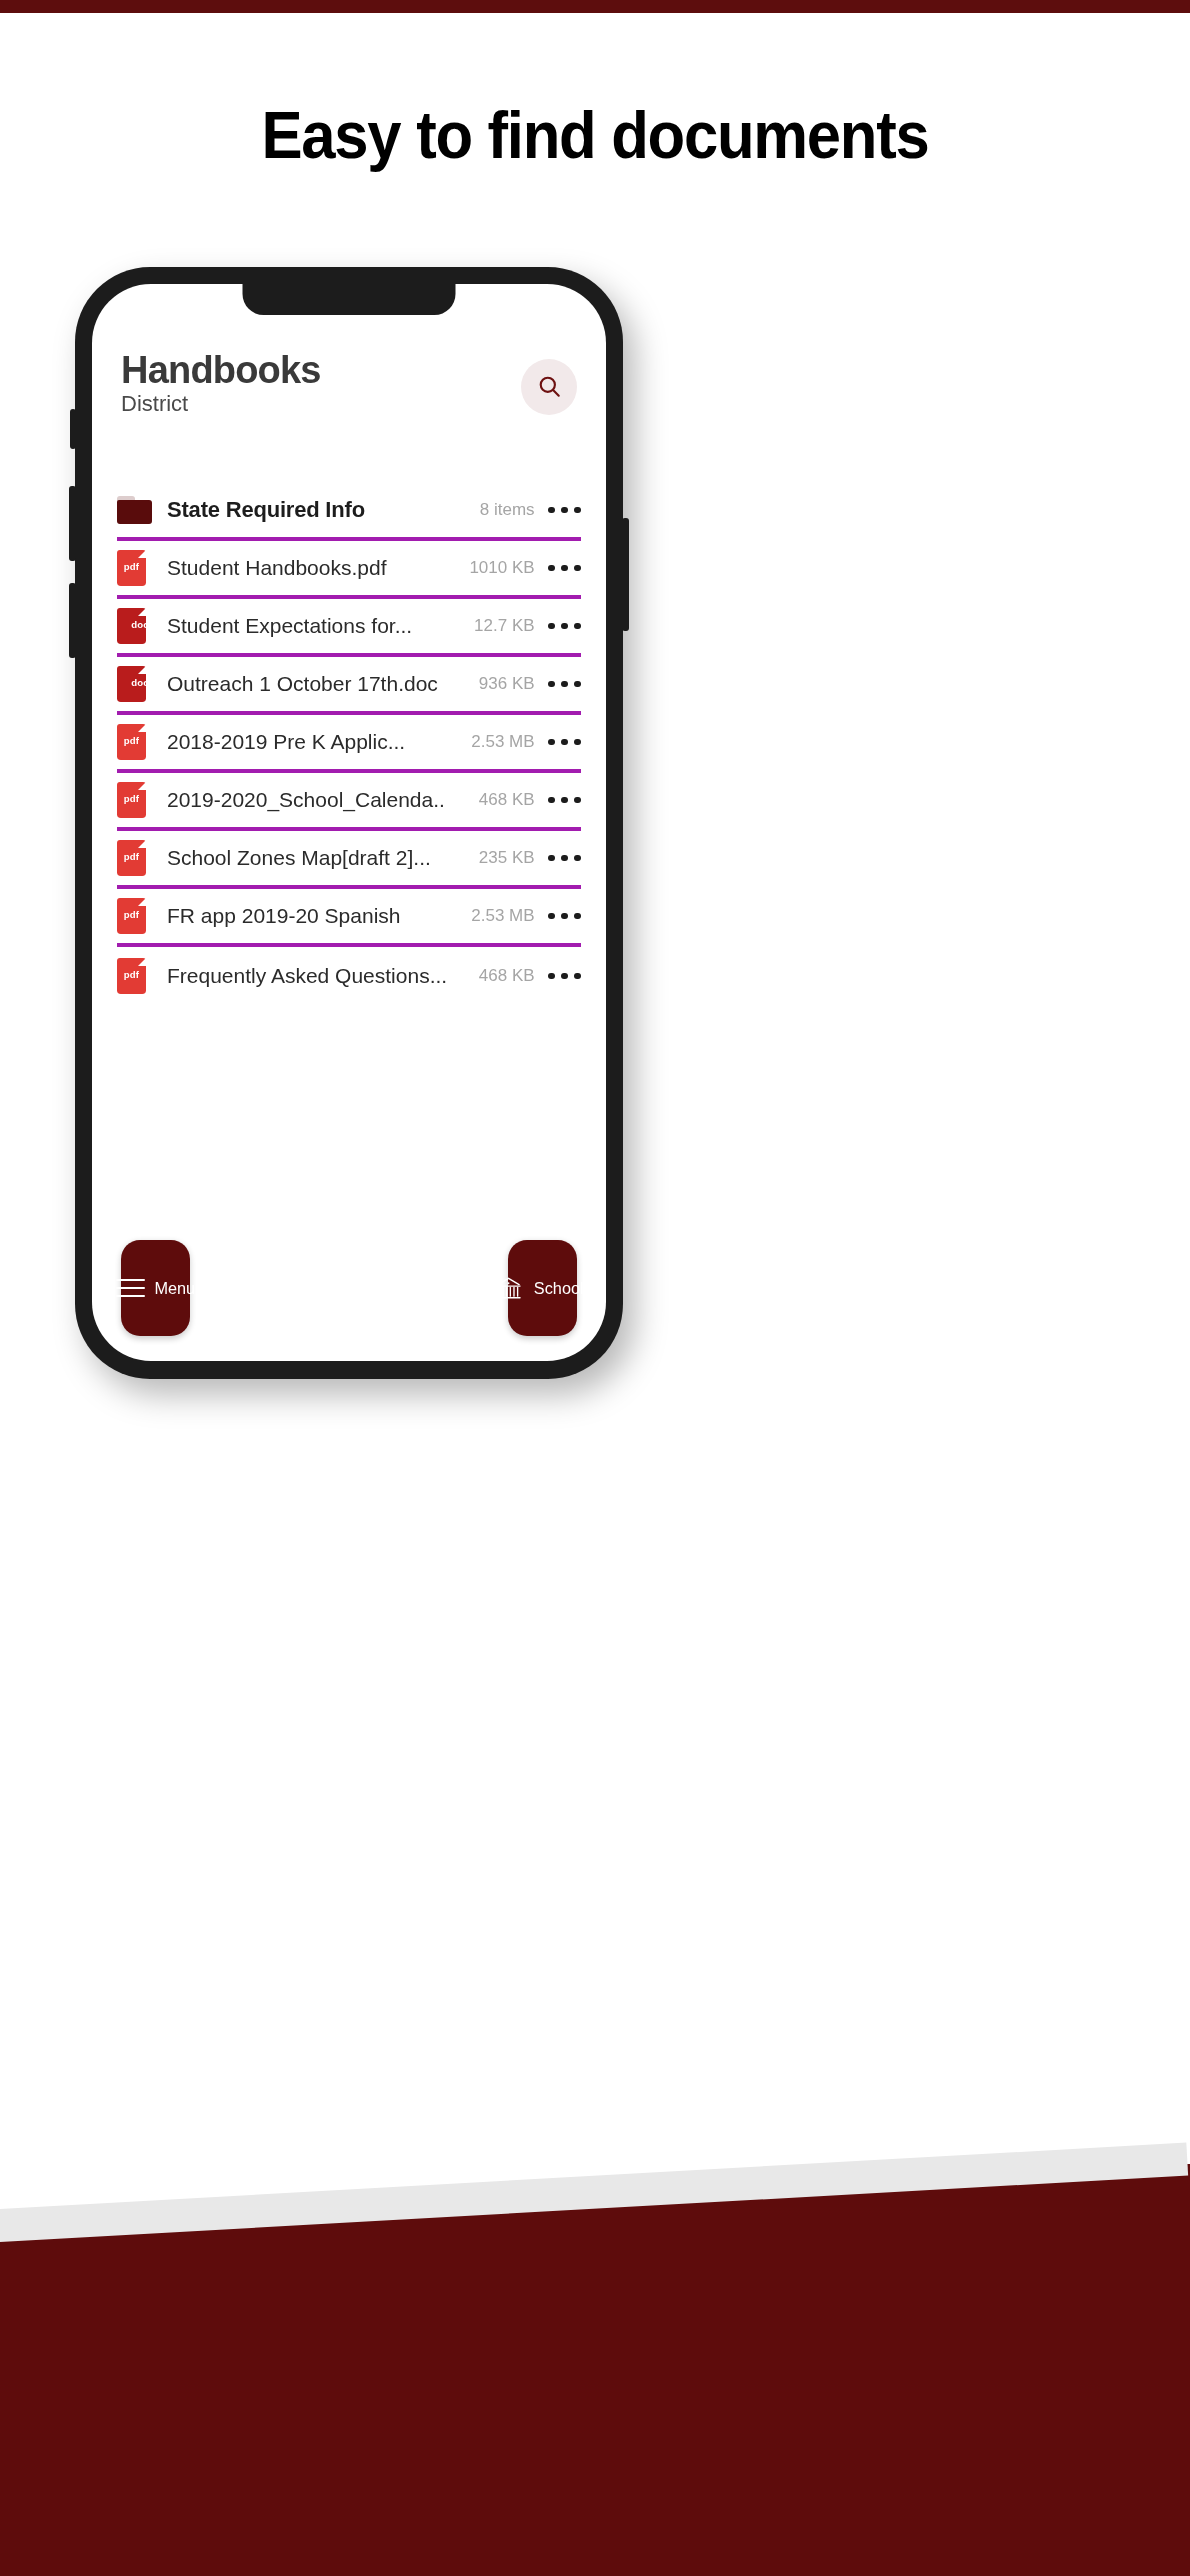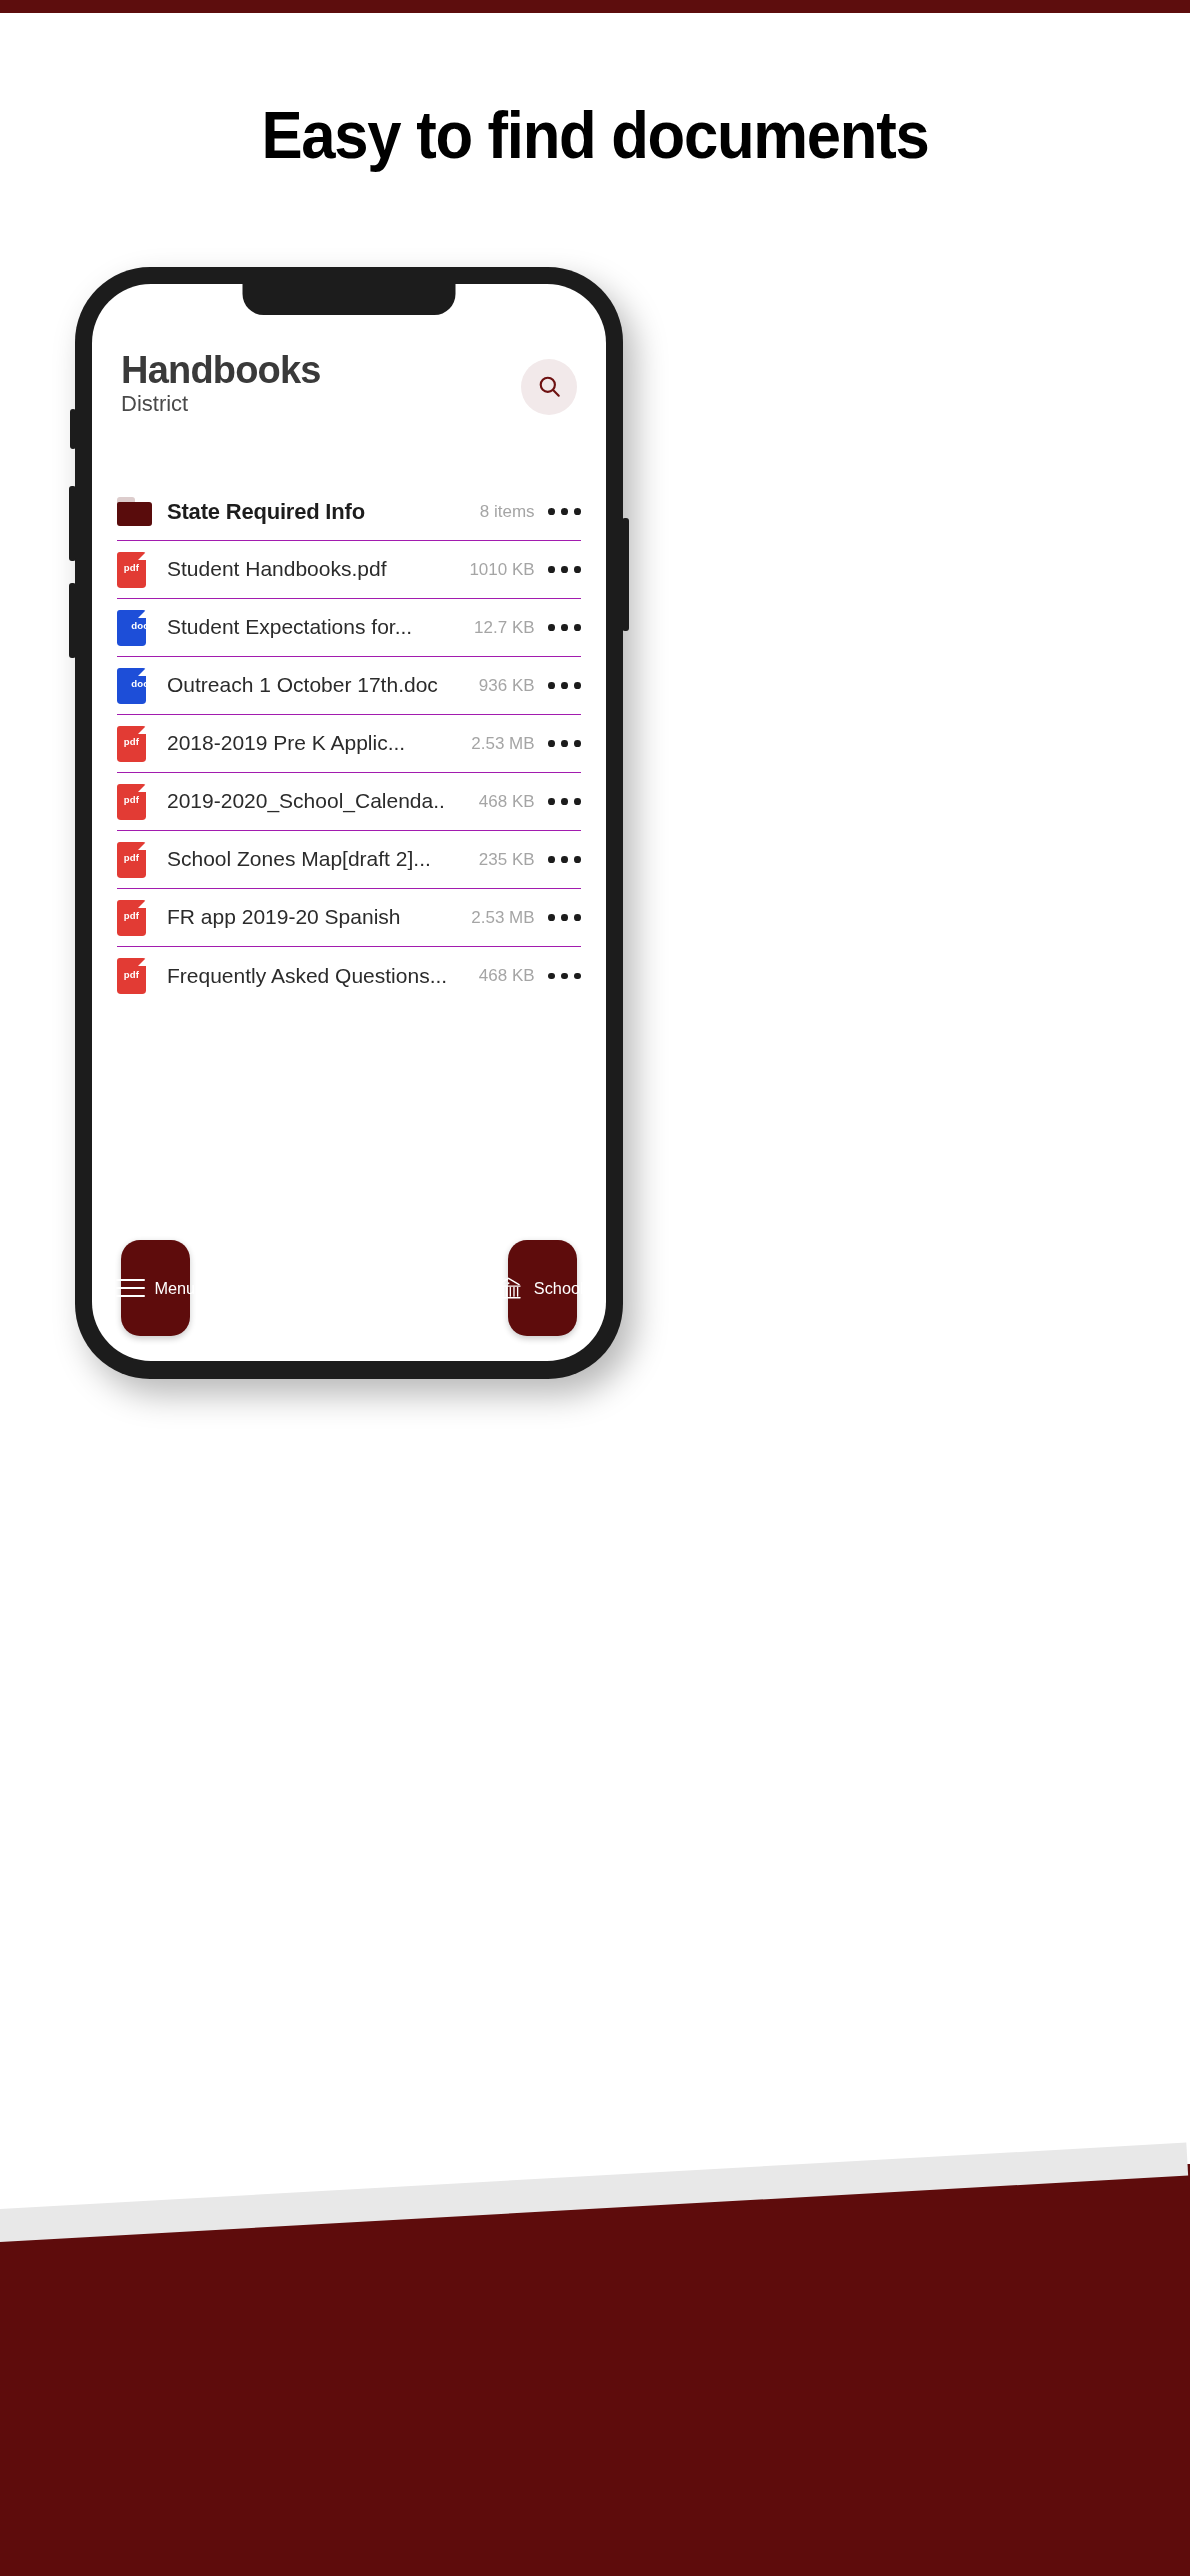--- a/index.html
+++ b/index.html
@@ -100,21 +100,21 @@
   }
 
   
   .doc-list{
     position:absolute; left:0; top:199px; width:514px;
     padding:0 25px;
   }
   .row{
     display:flex; align-items:center;
     min-height:58px;
-    border-bottom:1px solid #a21caf;
+    border-bottom:4px solid #a21caf;
     padding:3.8px 0;
   }
   .row:last-child{ border-bottom:none; }
   .row-icon{ width:50px; flex:0 0 50px; display:flex; align-items:center; justify-content:flex-start; }
   .row-name{
     flex:1 1 auto;
     font-size:21px;
     color:#2b2b2b;
     line-height:1.25;
     padding-right:9.6px;
@@ -152,21 +152,21 @@
     content:""; position:absolute; right:0; top:0;
     border-width:0 0 8.6px 8.6px; border-style:solid;
     border-color:transparent transparent #ffffff transparent;
   }
   .file-ico .ext{
     font-size:9.6px; font-weight:700; color:#ffffff; line-height:1;
     letter-spacing:0.2px; position:relative; z-index:2;
   }
   .file-pdf{ background:#e23b34; }
   .file-pdf::after{ border-bottom-color:#ffffff; }
-  .file-doc{ background:#1d4ed8;padding-left:17px; }
+  .file-doc{ background:#b91c1c;padding-left:17px; }
   .file-doc::after{ border-bottom-color:#ffffff; }
 
   
   .bottom-nav{
     position:absolute; left:0; bottom:25px; width:514px;
     display:flex; justify-content:space-between;
     padding:0 29px;
   }
   .nav-btn{
     width:69px; height:96px;

